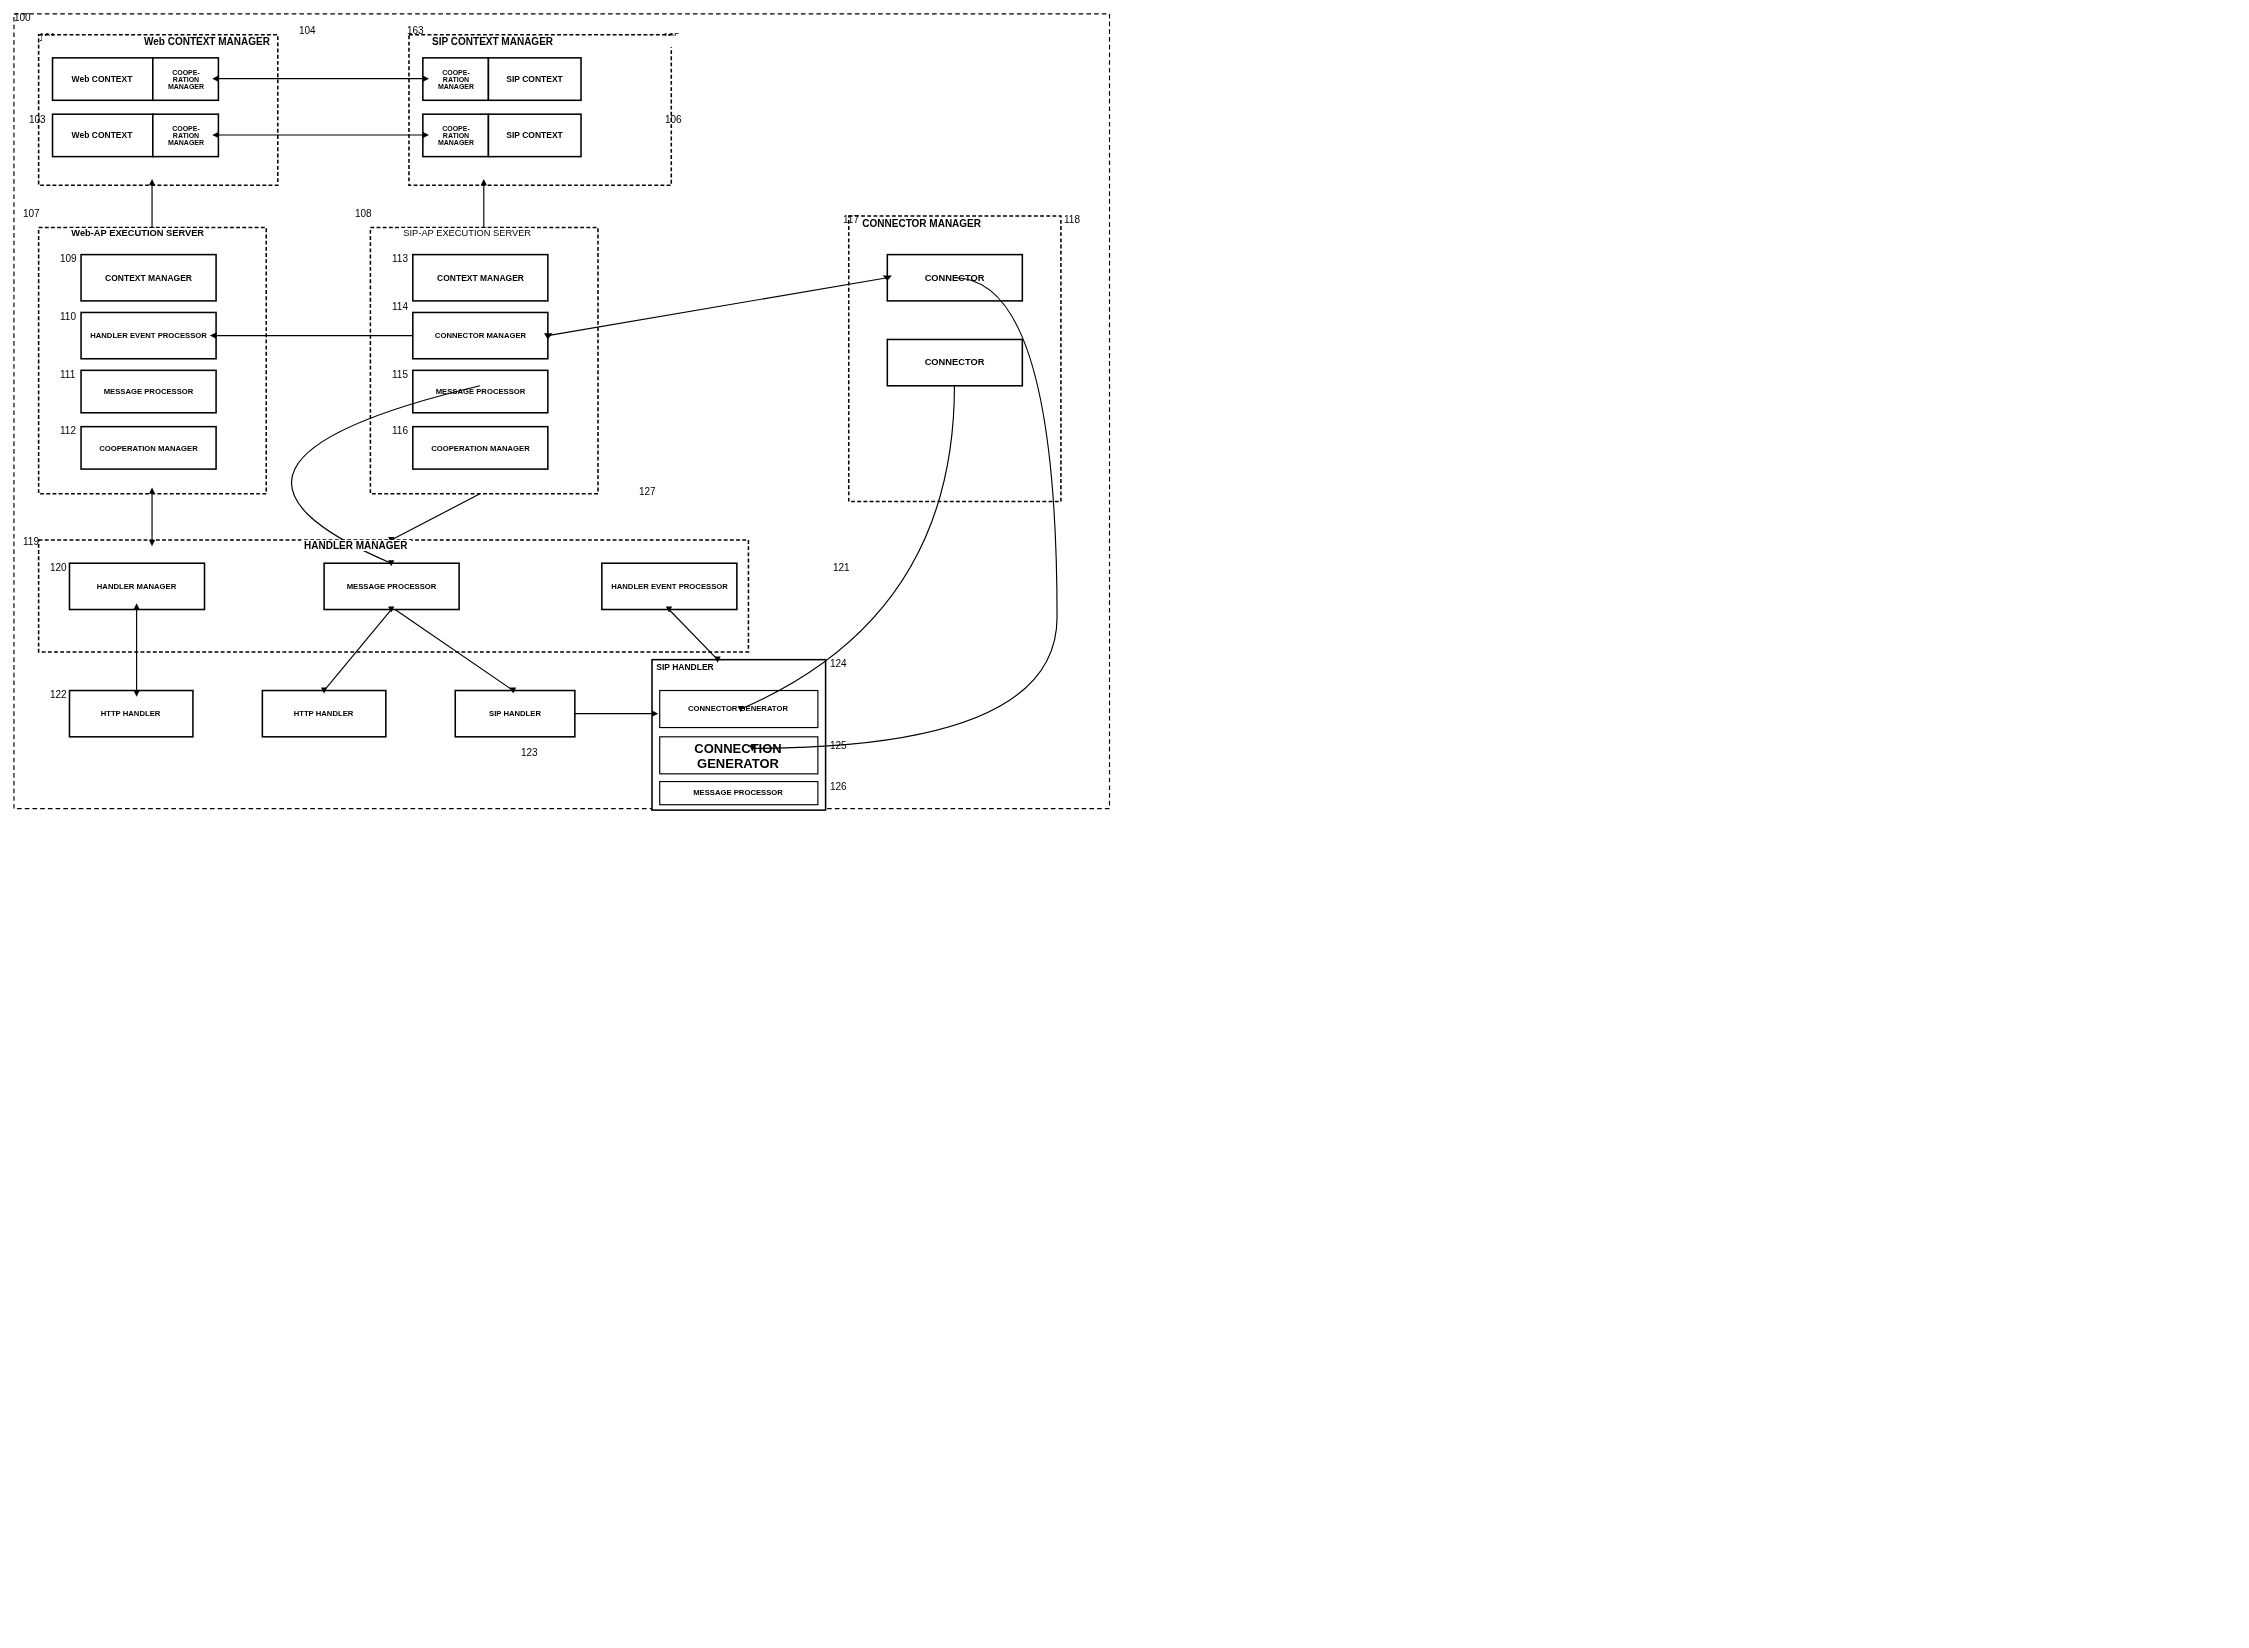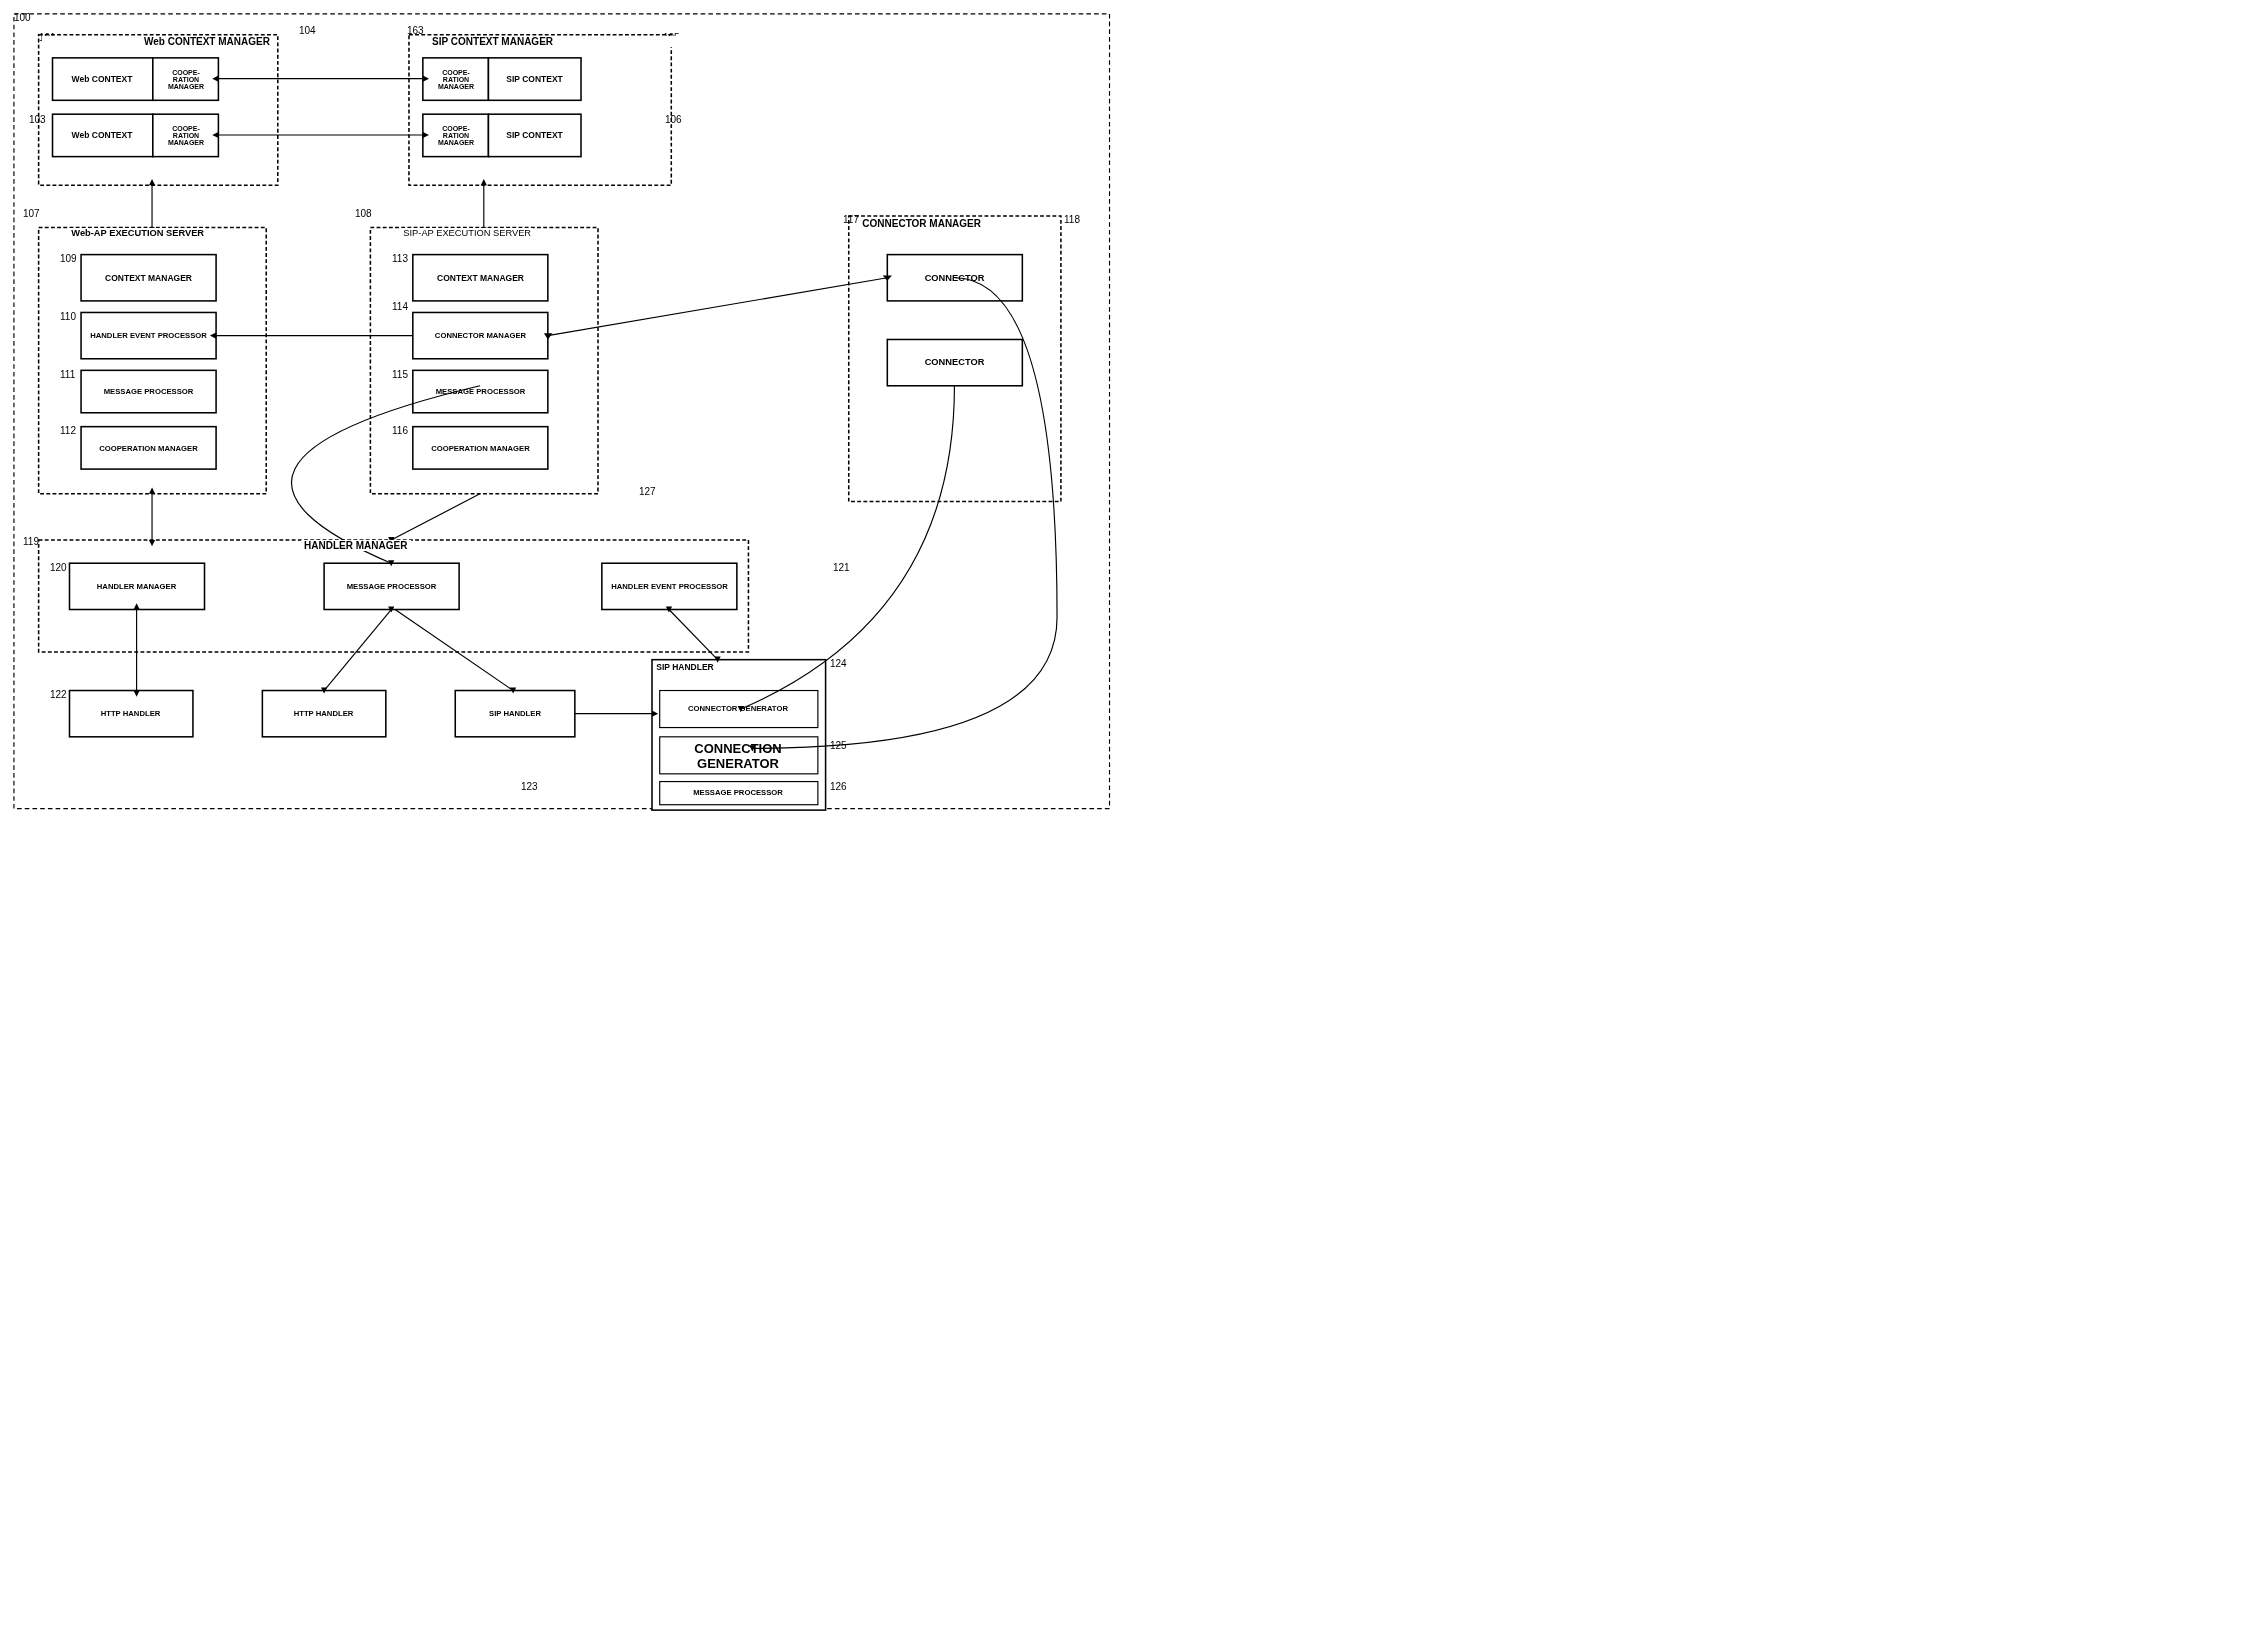--- a/index.html
+++ b/index.html
@@ -178,21 +178,21 @@
   <span class="label-ref" style="left:392px;top:253px">113</span>
   <span class="label-ref" style="left:392px;top:301px">114</span>
   <span class="label-ref" style="left:392px;top:369px">115</span>
   <span class="label-ref" style="left:392px;top:425px">116</span>
   <span class="label-ref" style="left:843px;top:214px">117</span>
   <span class="label-ref" style="left:1064px;top:214px">118</span>
   <span class="label-ref" style="left:23px;top:536px">119</span>
   <span class="label-ref" style="left:50px;top:562px">120</span>
   <span class="label-ref" style="left:833px;top:562px">121</span>
   <span class="label-ref" style="left:50px;top:689px">122</span>
-  <span class="label-ref" style="left:521px;top:781px">123</span>
+  <span class="label-ref" style="left:521px;top:747px">123</span>
   <span class="label-ref" style="left:830px;top:658px">124</span>
   <span class="label-ref" style="left:830px;top:740px">125</span>
   <span class="label-ref" style="left:830px;top:781px">126</span>
   <span class="label-ref" style="left:639px;top:486px">127</span>
 
   <div style="position:absolute;left:42px;top:36px;width:231px;text-align:right;font-size:10px;font-weight:bold;background:#fff;padding:0 3.1px;">Web CONTEXT MANAGER</div>
 
   <div style="position:absolute;left:52px;top:58px;width:100px;height:42px;display:flex;align-items:center;justify-content:center;font-size:8.5px;font-weight:bold;text-align:center;">Web CONTEXT</div>
 
   <div style="position:absolute;left:153px;top:58px;width:66px;height:42px;display:flex;align-items:center;justify-content:center;font-size:7px;font-weight:bold;text-align:center;">COOPE-<br>RATION<br>MANAGER</div>

